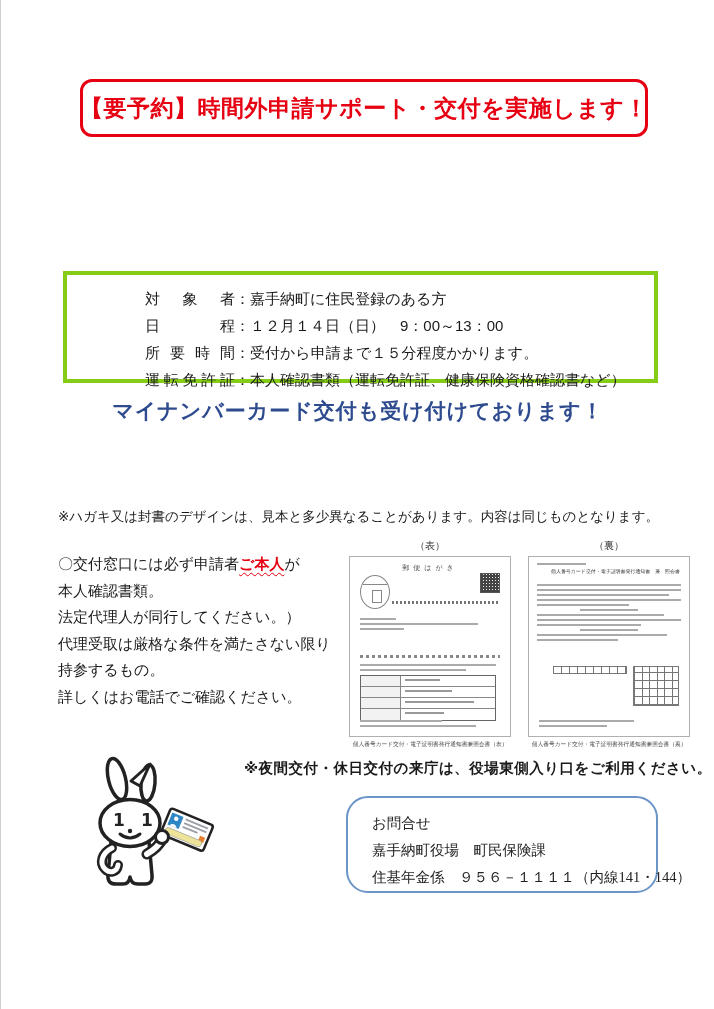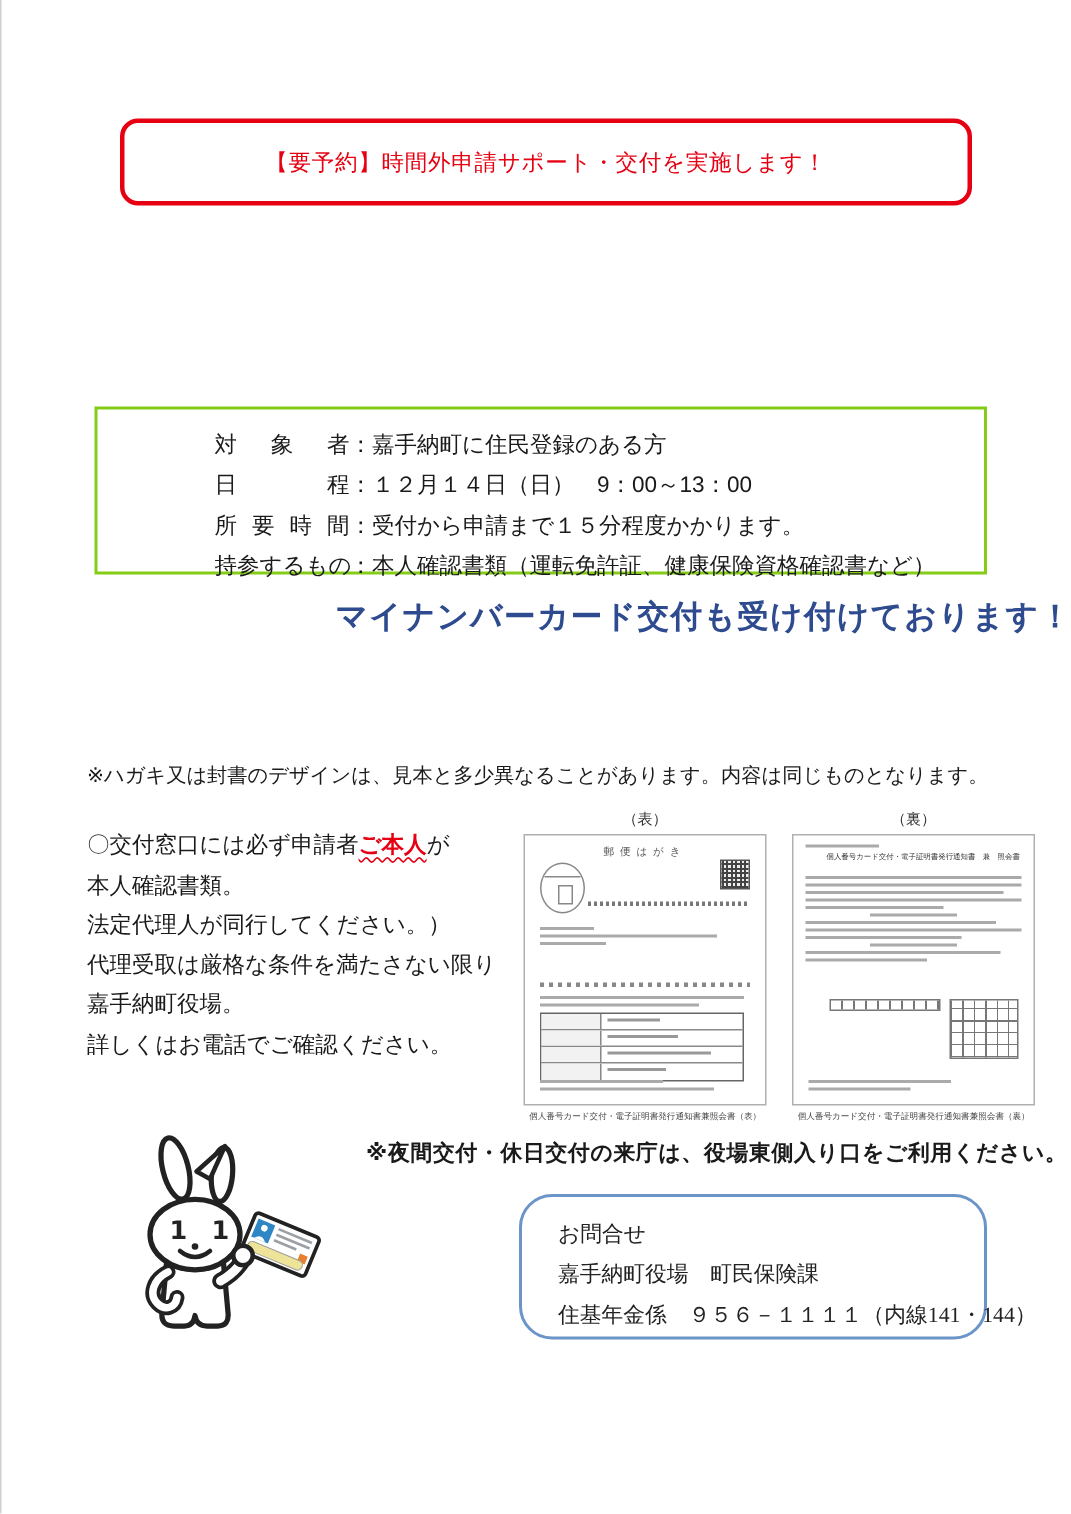--- a/index.html
+++ b/index.html
@@ -9,37 +9,37 @@
     background:#ffffff; border-left:1px solid #cfcfcf; overflow:hidden;
     font-family:"Liberation Sans","DejaVu Sans",sans-serif; color:#1a1a1a;
   }
   
   .title-box {
     position:absolute; left:79px; top:79px; width:568px; height:58px;
     border:3px solid #e60012; border-radius:12px;
     display:flex; align-items:center; justify-content:center;
   }
   .title-box .t {
-    color:#e60012; font-weight:normal; font-size:15px; letter-spacing:0.5px; white-space:nowrap;
+    color:#e60012; font-weight:bold; font-size:23px; letter-spacing:0.5px; white-space:nowrap;
   }
   
   .intro { position:absolute; left:57px; top:168px; width:620px; font-size:15px; }
   .intro div { line-height:23.5px; white-space:nowrap; }
   
   .info-box {
     position:absolute; left:62px; top:271px; width:595px; height:112px;
-    border:2px solid #84cc16; padding:10px 0 0 78px; font-size:15px;
+    border:4px solid #84cc16; padding:10px 0 0 78px; font-size:15px;
   }
   .info-row { line-height:27px; white-space:nowrap; }
   .info-label {
     display:inline-block; width:6em; text-align:justify; text-align-last:justify; vertical-align:top;
   }
   
   .subheading {
-    position:absolute; left:0; top:397px; width:714px; text-align:right;
+    position:absolute; left:0; top:397px; width:714px; text-align:center;
     color:#2e4b8f; font-weight:bold; font-size:21px; letter-spacing:1px;
   }
   
   .card-note { position:absolute; left:57px; top:452px; width:618px; font-size:15px; line-height:26px; }
   .card-note .hl { color:#e60012; font-weight:bold; text-decoration:underline; text-underline-offset:3px; }
   .card-note .rd { color:#e60012; }
   .card-note .bk { font-weight:bold; }
   .card-note .rp { color:#e60012; font-weight:bold; }
   .design-note { position:absolute; left:57px; top:507px; width:640px; font-size:13.5px; line-height:20px; }
   
@@ -140,34 +140,34 @@
     <div class="info-row">
       <span class="info-label">対象者</span><span>：嘉手納町に住民登録のある方</span>
     </div>
     <div class="info-row">
       <span class="info-label">日程</span><span>：１２月１４日（日）　9：00～13：00</span>
     </div>
     <div class="info-row">
       <span class="info-label">所要時間</span><span>：受付から申請まで１５分程度かかります。</span>
     </div>
     <div class="info-row">
-      <span class="info-label">持参するもの</span><span>：本人確認書類（運転免許証、健康保険資格確認書など）</span>
+      <span class="info-label">運転免許証</span><span>：本人確認書類（運転免許証、健康保険資格確認書など）</span>
     </div>
   </div>
 
   <div class="subheading">マイナンバーカード交付も受け付けております！</div>
 
   <div class="design-note">※ハガキ又は封書のデザインは、見本と多少異なることがあります。内容は同じものとなります。</div>
 
   <div class="pickup">
     <div><span>〇交付窓口には必ず申請者</span><span class="em">ご本人</span><span>が</span></div>
     <div>本人確認書類。</div>
     <div>法定代理人が同行してください。）</div>
     <div>代理受取は厳格な条件を満たさない限り</div>
-    <div>嘉手納町役場。</div>
+    <div>持参するもの。</div>
     <div>詳しくはお電話でご確認ください。</div>
   </div>
 
   <div class="pc pc-front">
     <div class="pc-label">（表）</div>
     <div class="pc-sheet">
       <div class="hagaki-header">郵便はがき</div>
       <span class="stamp"></span>
       <span class="qr"></span>
       <span class="digit-line"></span>

